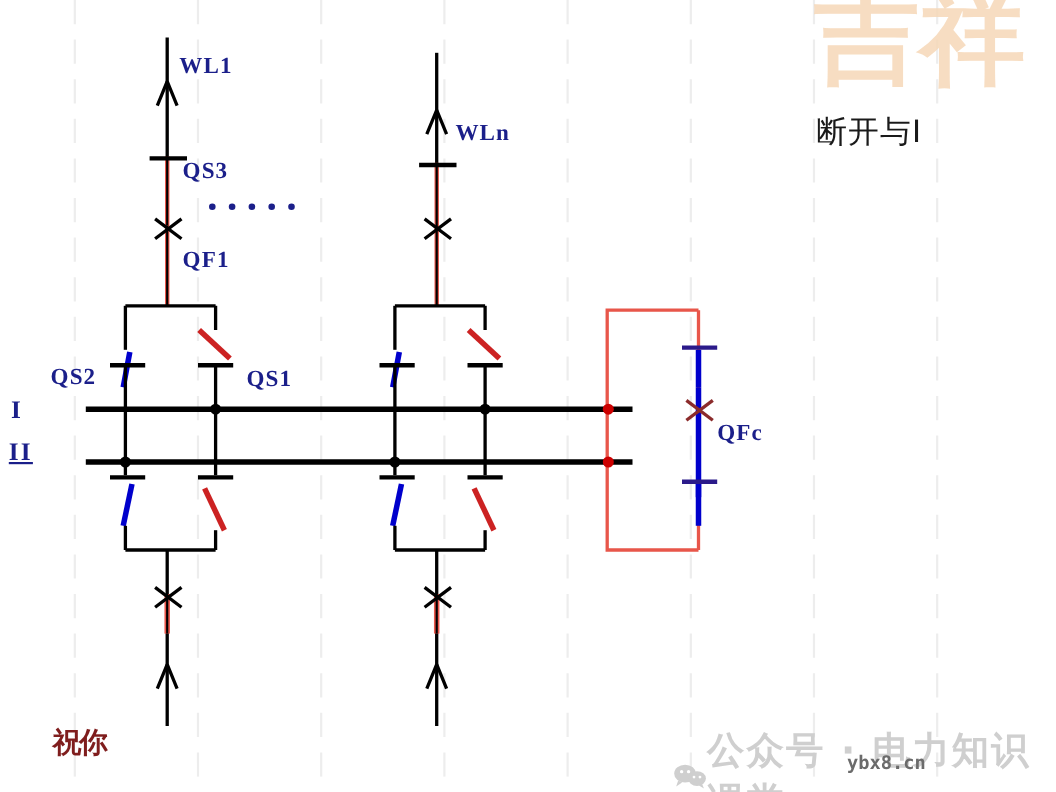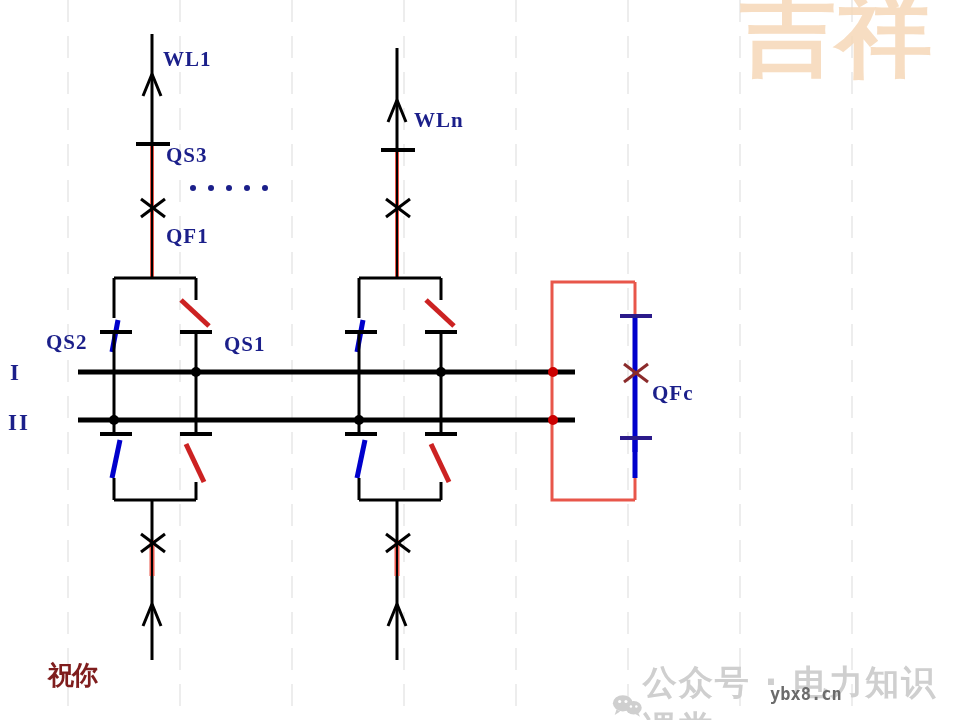--- a/index.html
+++ b/index.html
@@ -258,27 +258,28 @@
   <div class="lbl lbl-dev" style="left:166px;top:224px;">QF1</div>
 
   <div class="lbl lbl-dev" style="left:46px;top:330px;">QS2</div>
 
   <div class="lbl lbl-dev" style="left:224px;top:332px;">QS1</div>
 
   <div class="lbl lbl-dev" style="left:652px;top:381px;">QFc</div>
 
   <div class="lbl lbl-bus" style="left:10px;top:360px;">I</div>
 
-  <div class="lbl lbl-bus" style="left:8px;top:410px;">II</div>
+  <div class="lbl lbl-bus" style="left:8px;top:398px;text-decoration:underline;">II</div>
 
   <div class="wm" id="wm-top">
     <span>吉祥</span>
   </div>
 
   <div class="cn-note">
+    <div>断开与I</div>
   </div>
 
   <div class="wm" id="wm-bottom-left">
     <span>祝你</span>
   </div>
 
   <div id="footer">
     <svg class="wechat" width="34" height="28" viewBox="0 0 34 28">
       <ellipse cx="12" cy="11" rx="11" ry="9" fill="#cfcfcf"></ellipse>
       <path d="M5,18 L3,24 L9,20 Z" fill="#cfcfcf"></path>

